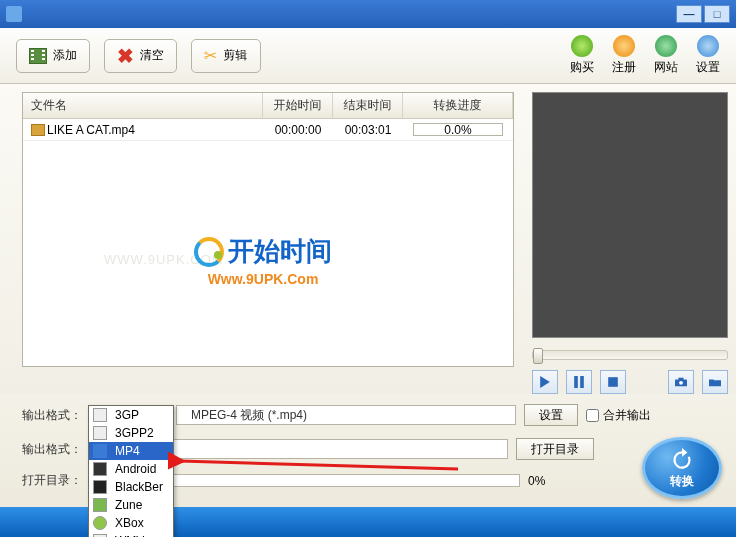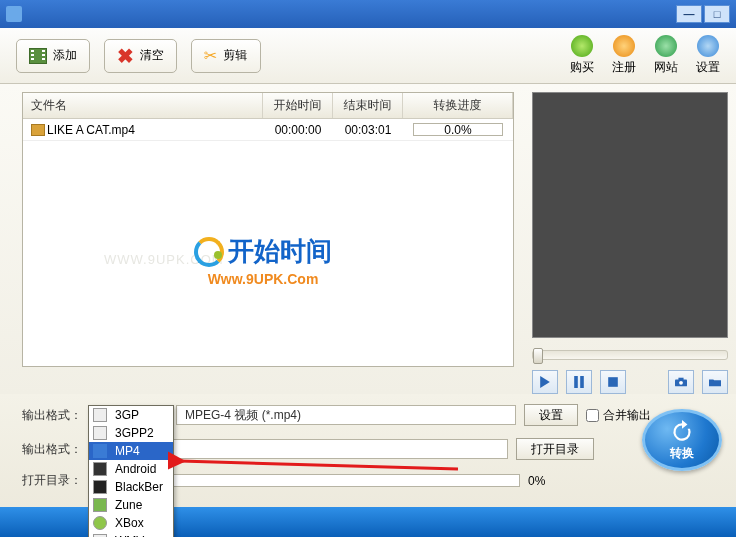--- a/index.html
+++ b/index.html
@@ -38,25 +38,25 @@
 .slider .thumb{position:absolute;left:0;top:-3px;width:10px;height:16px;background:linear-gradient(#fff,#d9d5c5);border:1px solid #a19e8f;border-radius:2px}
 .controls{display:flex;gap:8px;align-items:center}
 .pcbtn{width:26px;height:24px;border:1px solid #9cb8d8;background:linear-gradient(#f4f8fc,#dce8f4);display:flex;align-items:center;justify-content:center;cursor:pointer}
 .pcbtn svg{width:12px;height:12px;fill:#2a67b7}
 .camera{margin-left:auto}
 .bottom{padding:10px 16px 6px 22px;background:linear-gradient(#f4f2e8,#edeadd)}
 .row{display:flex;align-items:center;gap:8px;margin-bottom:12px}
 .label{width:60px;color:#333}
 .combo{width:78px;height:20px;border:1px solid #8a8777;background:#fff;display:flex;align-items:center;padding:0 4px;gap:3px;position:relative}
 .combo .caret{margin-left:auto;border-left:4px solid transparent;border-right:4px solid transparent;border-top:5px solid #444}
-.longbox{height:20px;border:1px solid #b7b4a4;background:#fff;flex:1;max-width:340px;padding:0 8px;display:flex;align-items:center;color:#333}
+.longbox{height:20px;border:1px solid #b7b4a4;background:#fff;flex:1;max-width:340px;padding:0 14px;display:flex;align-items:center;color:#333}
 .sbtn{height:22px;padding:0 14px;border:1px solid #a6a393;background:linear-gradient(#fdfdfb,#ece9dc);cursor:pointer}
 .chk{display:flex;align-items:center;gap:4px}
 .chk input{width:13px;height:13px}
-.convertbtn{position:absolute;right:14px;bottom:66px;width:80px;height:62px;border-radius:50%/50%;background:radial-gradient(circle at 30% 30%,#6fb9f2,#1f78cf 60%,#0b5aa8);border:3px solid #7fc1f4;display:flex;flex-direction:column;align-items:center;justify-content:center;color:#fff;font-weight:bold;cursor:pointer;box-shadow:0 2px 4px rgba(0,0,0,.3)}
+.convertbtn{position:absolute;right:14px;bottom:38px;width:80px;height:62px;border-radius:50%/50%;background:radial-gradient(circle at 30% 30%,#6fb9f2,#1f78cf 60%,#0b5aa8);border:3px solid #7fc1f4;display:flex;flex-direction:column;align-items:center;justify-content:center;color:#fff;font-weight:bold;cursor:pointer;box-shadow:0 2px 4px rgba(0,0,0,.3)}
 .convertbtn svg{width:26px;height:26px;fill:#fff}
 .progressrow{display:flex;align-items:center;gap:8px}
 .bigprog{flex:1;max-width:430px;height:13px;border:1px solid #b7b4a4;background:#fff}
 .dropdown{position:absolute;left:88px;top:405px;width:86px;background:#fff;border:1px solid #6f6d5e;z-index:20;box-shadow:2px 2px 4px rgba(0,0,0,.25)}
 .dditem{display:flex;align-items:center;gap:8px;padding:2px 4px;cursor:pointer}
 .dditem.sel{background:#2a66c8;color:#fff}
 .ddicon{width:14px;height:14px;border:1px solid #999;background:#eee;font-size:8px;display:flex;align-items:center;justify-content:center}
 .arrow{position:absolute;z-index:21;pointer-events:none}
 .taskbar{position:absolute;left:0;bottom:0;right:0;height:30px;background:linear-gradient(#2f90e8,#0a5fb8)}
 .filmicon{width:18px;height:16px;background:#5a8f3f;border:1px solid #3f6b2a;position:relative}

